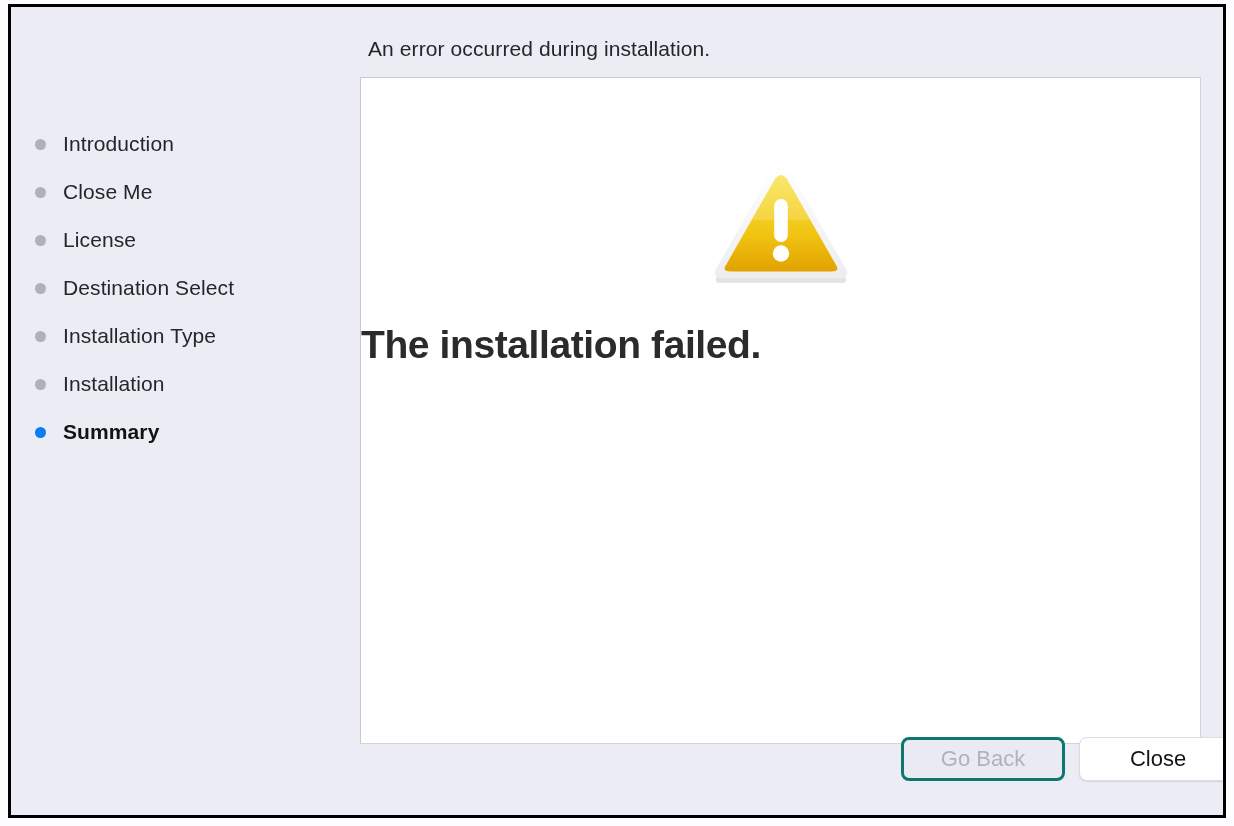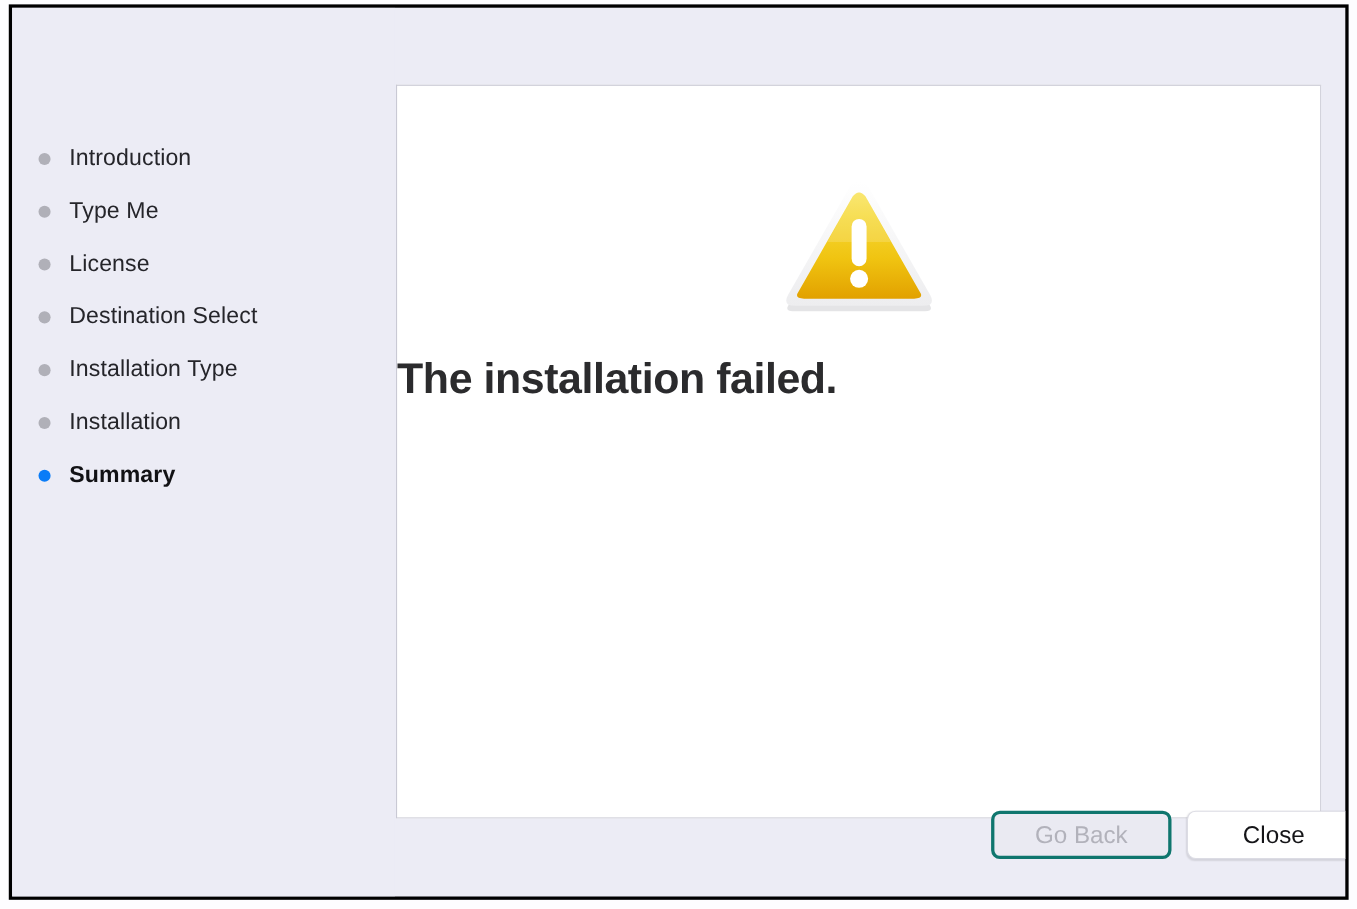--- a/index.html
+++ b/index.html
@@ -173,21 +173,21 @@
 
   <div id="sidebar">
 
     <div class="step-item" style="top:122px">
       <span class="step-dot"></span>
       <span class="step-label">Introduction</span>
     </div>
 
     <div class="step-item" style="top:170px">
       <span class="step-dot"></span>
-      <span class="step-label">Type Me</span>
+      <span class="step-label">Close Me</span>
     </div>
 
     <div class="step-item" style="top:218px">
       <span class="step-dot"></span>
       <span class="step-label">License</span>
     </div>
 
     <div class="step-item" style="top:266px">
       <span class="step-dot"></span>
       <span class="step-label">Destination Select</span>
@@ -203,20 +203,21 @@
       <span class="step-label">Installation</span>
     </div>
 
     <div class="step-item active" style="top:410px">
       <span class="step-dot"></span>
       <span class="step-label">Summary</span>
     </div>
 
   </div>
 
+  <div id="header-title">An error occurred during installation.</div>
 
   <div id="content-panel">
 
     <div id="warning-icon-wrap">
       <svg viewBox="0 0 140 126" xmlns="http://www.w3.org/2000/svg">
         <defs>
           <linearGradient id="triGrad" x1="0" y1="0" x2="0" y2="1">
             <stop offset="0%" stop-color="#f8e256"></stop>
             <stop offset="22%" stop-color="#f6d936"></stop>
             <stop offset="62%" stop-color="#f0c411"></stop>

